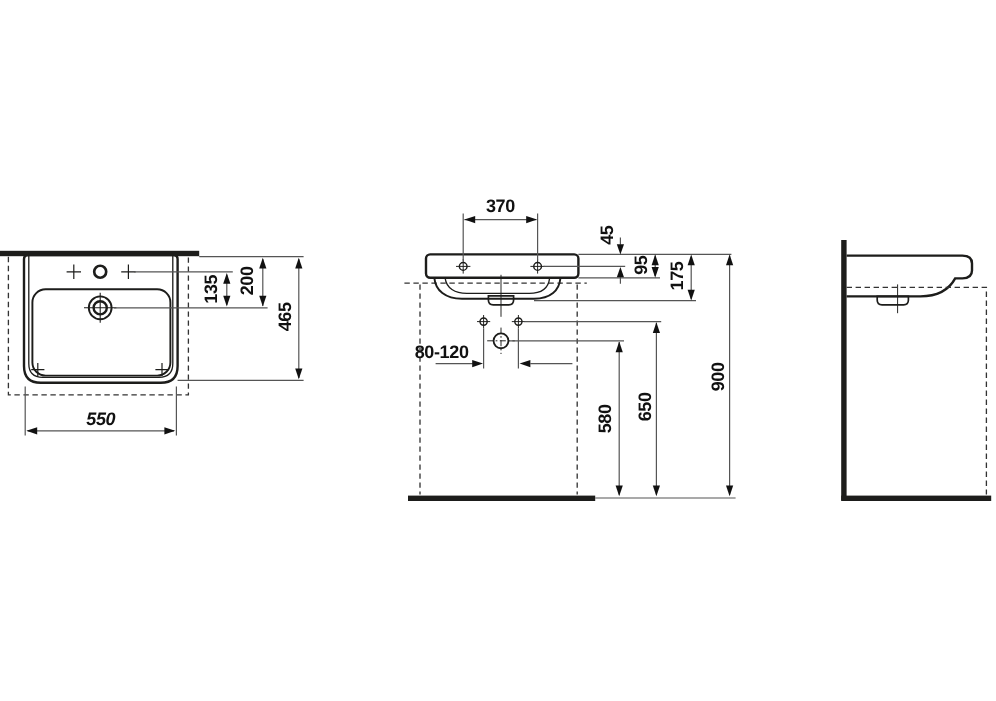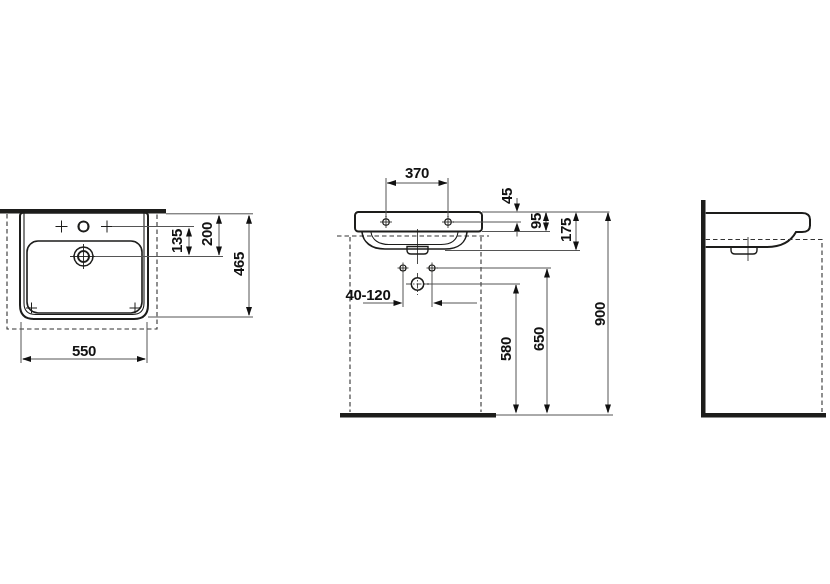--- a/index.html
+++ b/index.html
@@ -157,27 +157,27 @@
     <g fill="none" stroke="#1d1d1b">
       <rect x="701" y="200" width="4.5" height="217" fill="#1d1d1b" stroke="none"></rect>
       <rect x="701" y="413" width="125" height="4.5" fill="#1d1d1b" stroke="none"></rect>
       <path d="M705.5,213 H802 Q810,213 810,219.5 V225.5 Q810,232 802,232 H796 C790,243 780,247 767,247 H705.5" stroke-width="2"></path>
       <path d="M731,247 h26 v3 q0,4 -4,4 h-18 q-4,0 -4,-4 Z" stroke-width="1.4"></path>
       <path d="M748,237 V261" stroke-width="0.8"></path>
       <path d="M705.5,239.5 H822 V412" stroke="#333" stroke-width="1.1" stroke-dasharray="4.5,3"></path>
     </g>
   </svg>
 
-  <span class="dim" style="left:84px;  top:350px;">550</span>
+  <span class="dim" style="left:84px;  top:350px;font-style:italic;">550</span>
   <span class="dim rot" style="left:176px; top:241px;">135</span>
   <span class="dim rot" style="left:206px; top:234px;">200</span>
   <span class="dim rot" style="left:238px; top:264px;">465</span>
 
   <span class="dim" style="left:417px; top:172px;">370</span>
-  <span class="dim" style="left:368px; top:294px;">40-120</span>
+  <span class="dim" style="left:368px; top:294px;">80-120</span>
   <span class="dim rot" style="left:506px; top:196px;">45</span>
   <span class="dim rot" style="left:535px; top:221px;">95</span>
   <span class="dim rot" style="left:565px; top:230px;">175</span>
   <span class="dim rot" style="left:505px; top:349px;">580</span>
   <span class="dim rot" style="left:538px; top:339px;">650</span>
   <span class="dim rot" style="left:599px; top:314px;">900</span>
 
 </div>
 
 </body></html>

